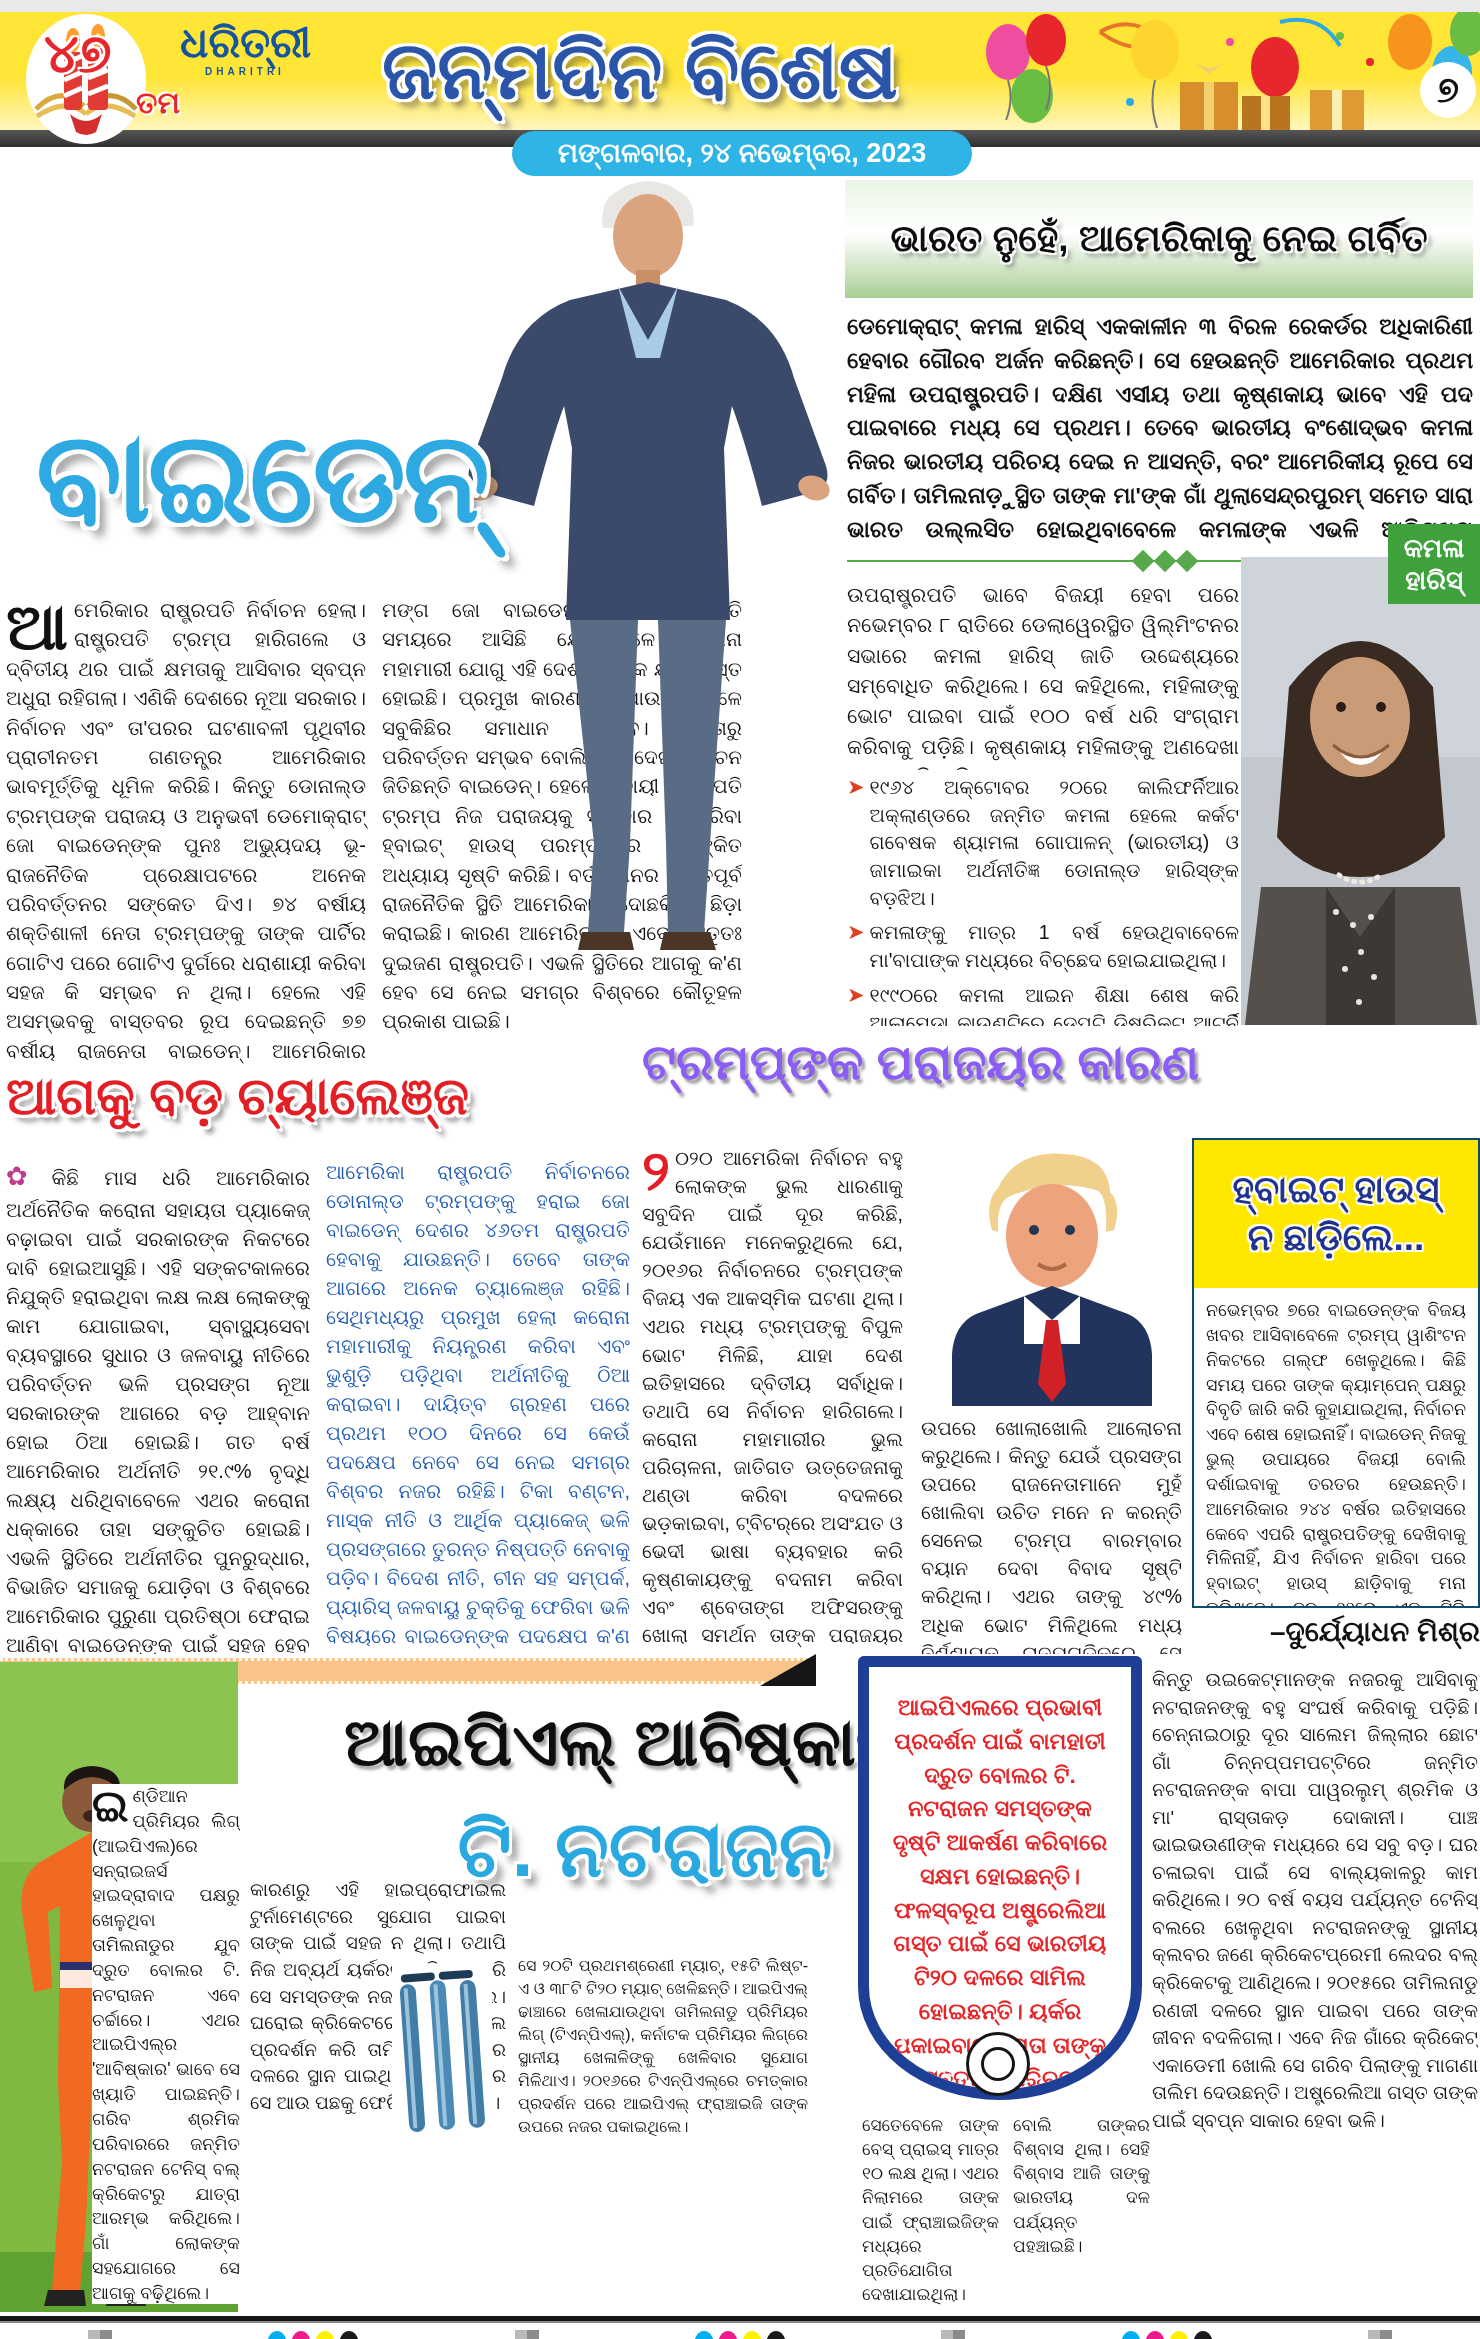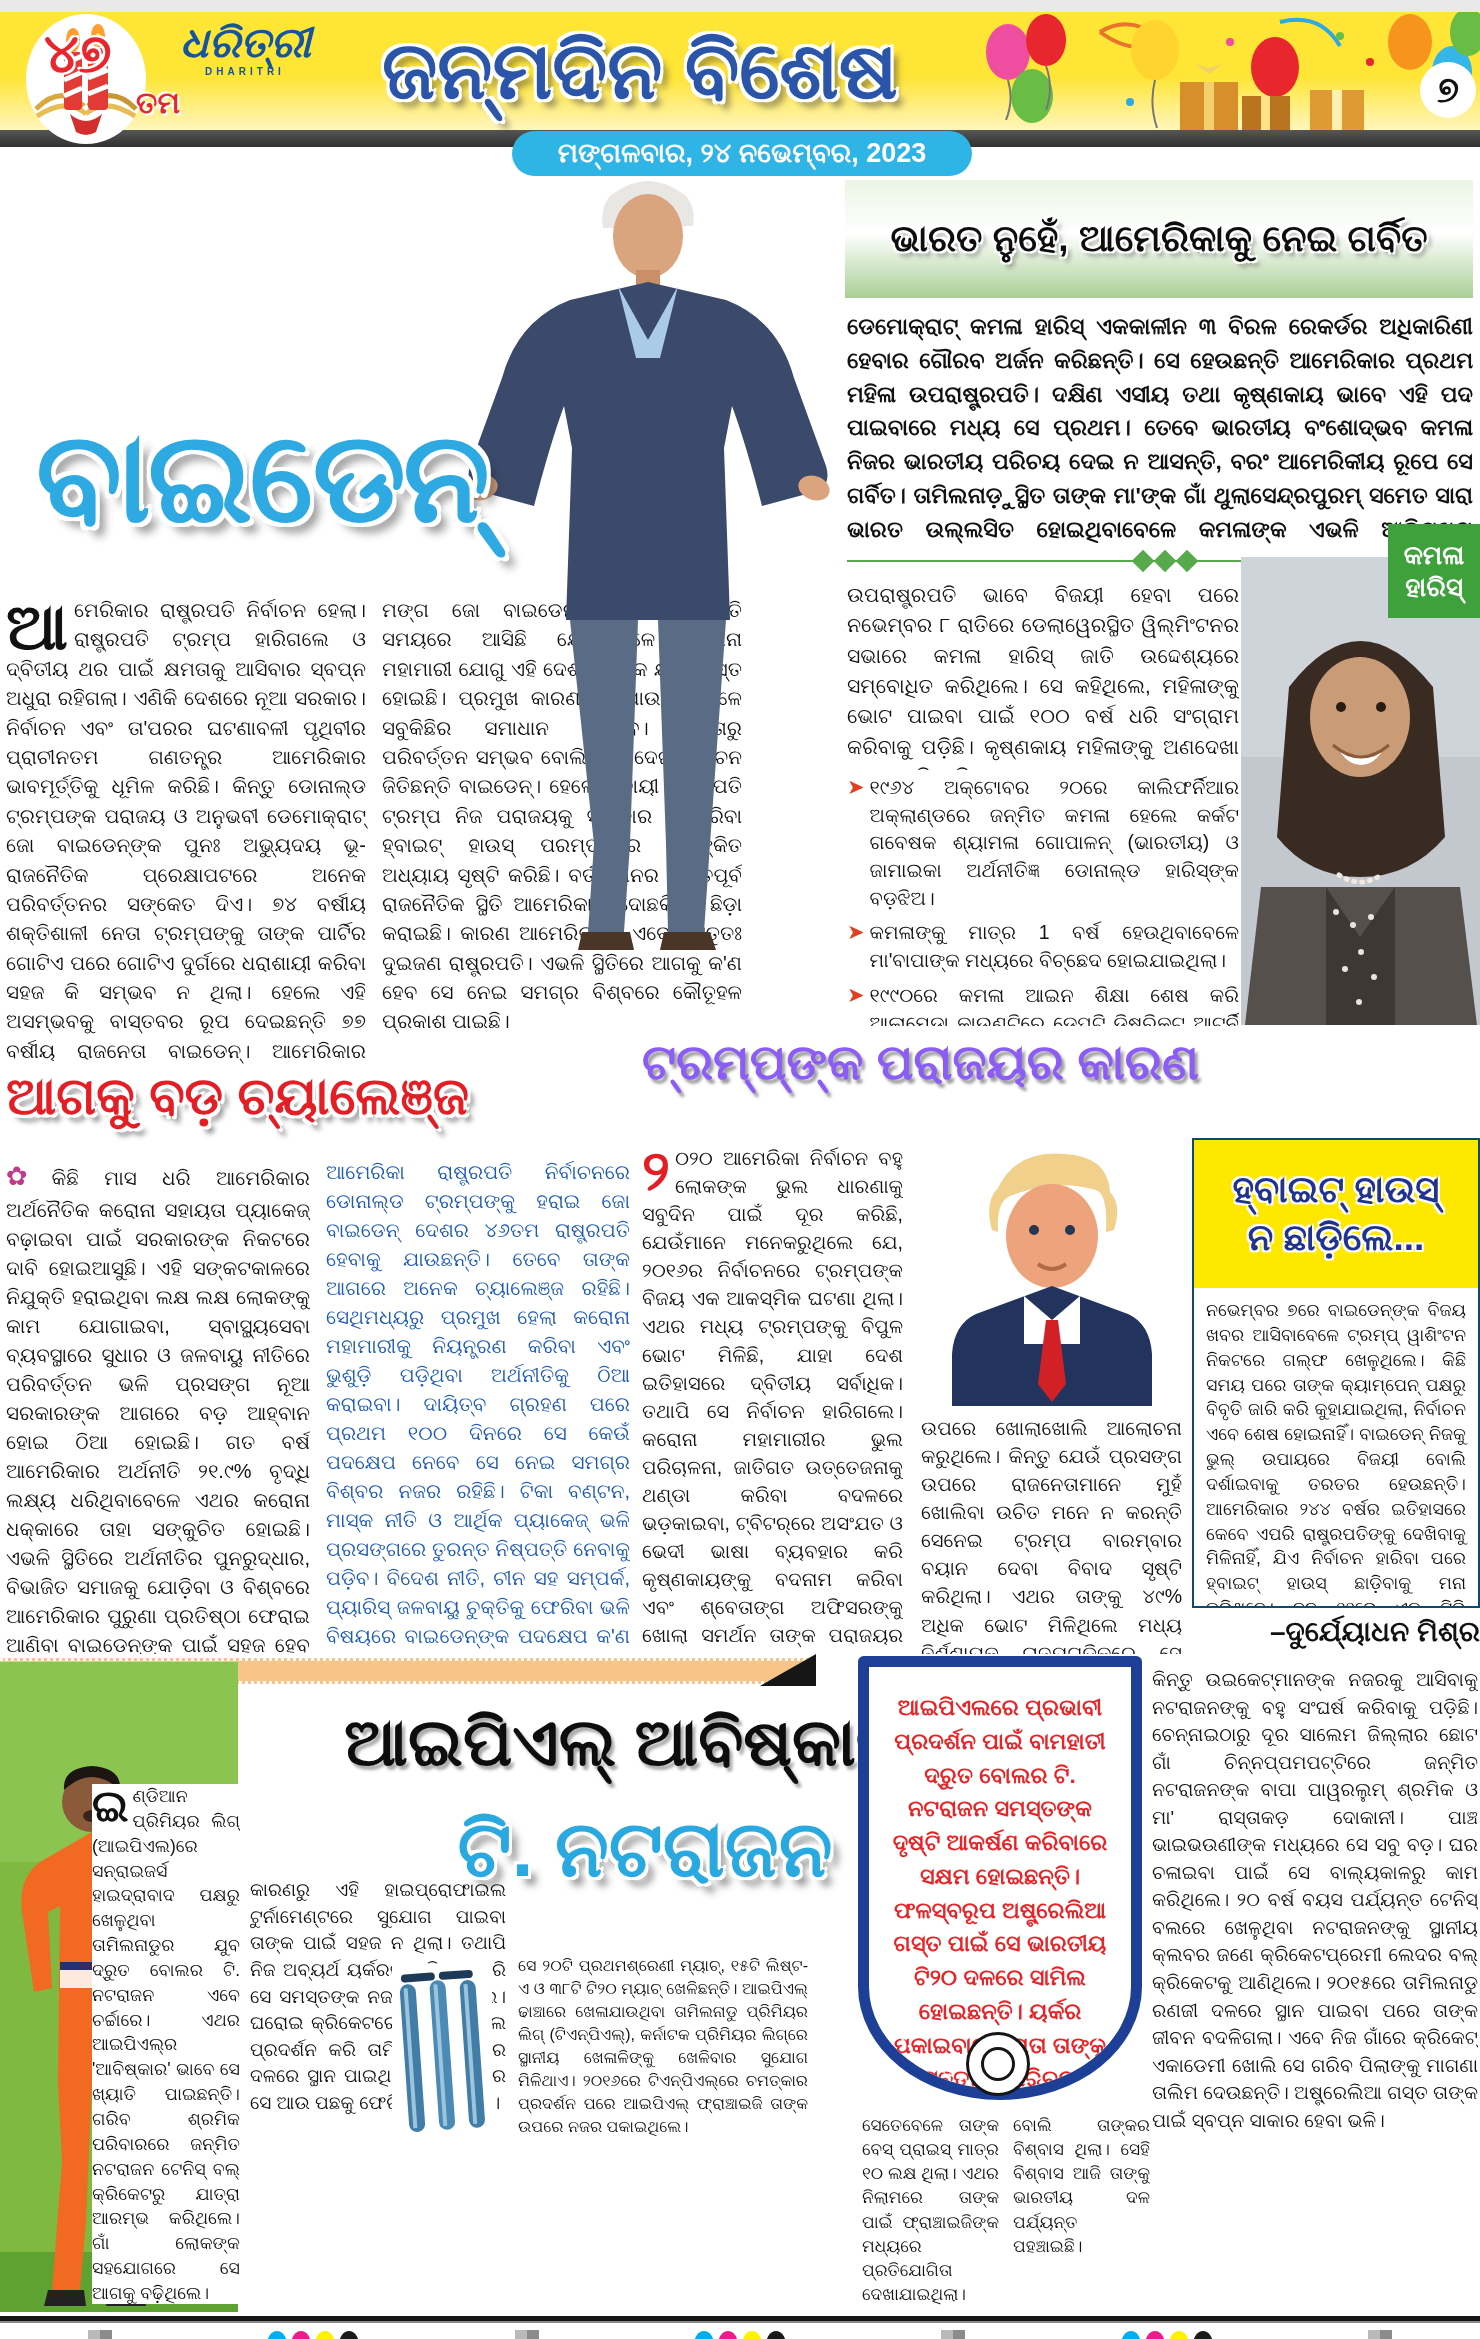--- a/index.html
+++ b/index.html
@@ -10,21 +10,21 @@
 
   
   .masthead{left:0;top:0;width:1480px;height:118px;
     background:linear-gradient(180deg,#ffe536 0%,#ffe536 55%,#fff6bd 100%);}
   .mast-oval{left:26px;top:2px;width:120px;height:130px;border-radius:50%;background:#fff;z-index:2;overflow:hidden;}
   .mast-num{left:44px;top:10px;z-index:3;font-size:54px;font-weight:900;color:#e8262d;
     text-shadow:2px 2px 0 #fff,-2px -2px 0 #fff,2px -2px 0 #fff,-2px 2px 0 #fff;}
   .mast-suffix{left:136px;top:74px;z-index:3;font-size:30px;font-weight:900;color:#e8262d;
     text-shadow:2px 2px 0 #fff,-2px -2px 0 #fff;}
   .mast-logo{left:180px;top:8px;width:130px;text-align:center;z-index:3;}
-  .mast-logo .odia{font-size:42px;font-weight:900;color:#15549e;line-height:1.1;font-style:italic;}
+  .mast-logo .odia{font-size:42px;font-weight:900;color:#15549e;line-height:1.1;}
   .mast-logo .latin{font-size:10px;font-weight:700;letter-spacing:4px;color:#15549e;}
   .mast-title{left:295px;top:4px;width:690px;height:110px;z-index:2;display:flex;align-items:center;justify-content:center;
     font-size:80px;font-weight:900;color:#2b55a8;white-space:nowrap;
     text-shadow:3px 3px 0 #fff,-3px -3px 0 #fff,3px -3px 0 #fff,-3px 3px 0 #fff,7px 8px 6px rgba(60,60,60,.5);}
   .balloons{left:980px;top:0;width:500px;height:118px;z-index:1;}
   .page-circle{left:1420px;top:50px;width:56px;height:56px;border-radius:50%;background:#fff;z-index:3;
     display:flex;align-items:center;justify-content:center;font-size:36px;font-weight:900;color:#111;}
   .top-rule{left:0;top:118px;width:1480px;height:17px;background:linear-gradient(180deg,#565656,#303030);}
   .date-pill{left:512px;top:119px;width:460px;height:45px;border-radius:24px;background:#2fb5e5;z-index:4;
     display:flex;align-items:center;justify-content:center;color:#fff;font-size:27px;font-weight:700;}
@@ -45,21 +45,21 @@
     text-align:justify;overflow:hidden;}
   .divider{left:847px;top:548px;width:626px;height:0;border-top:2px solid #58a84c;}
   .divider .dia{position:absolute;top:-9px;width:16px;height:16px;background:#58a84c;transform:rotate(45deg);}
   .divider .d1{left:288px;} .divider .d2{left:310px;} .divider .d3{left:332px;}
   .after-divider{left:847px;top:568px;width:392px;height:190px;font-size:20.5px;line-height:1.48;
     text-align:justify;overflow:hidden;}
   .facts{left:847px;top:762px;width:392px;height:252px;overflow:hidden;font-size:19.5px;line-height:1.42;}
   .fact{display:flex;margin-bottom:7px;text-align:justify;}
   .fact-arrow{color:#e0401f;font-size:21px;font-weight:900;margin-right:5px;flex:none;line-height:1.2;}
   .harris-photo{left:1241px;top:545px;width:239px;height:468px;z-index:1;}
-  .harris-label{left:1388px;top:512px;width:92px;height:94px;background:#3ea13c;z-index:3;
+  .harris-label{left:1388px;top:512px;width:92px;height:80px;background:#3ea13c;z-index:3;
     display:flex;flex-direction:column;align-items:center;justify-content:center;
     color:#fff;font-size:26px;font-weight:800;line-height:1.25;}
   .article-left{left:6px;top:584px;width:736px;height:492px;column-count:2;column-gap:16px;
     font-size:20px;line-height:1.47;text-align:justify;overflow:hidden;}
   .dropcap{float:left;font-size:64px;line-height:.85;font-weight:900;margin:4px 6px 0 0;color:#111;}
 
   
   .challenge-head{left:6px;top:1054px;width:440px;z-index:2;font-size:52px;font-weight:900;color:#e31e25;white-space:nowrap;
     text-shadow:3px 3px 0 #fff,-3px -3px 0 #fff,3px -3px 0 #fff,-3px 3px 0 #fff,6px 7px 5px rgba(50,50,50,.55);}
   .challenge-cols{left:6px;top:1146px;width:624px;height:496px;display:flex;gap:16px;overflow:hidden;}

